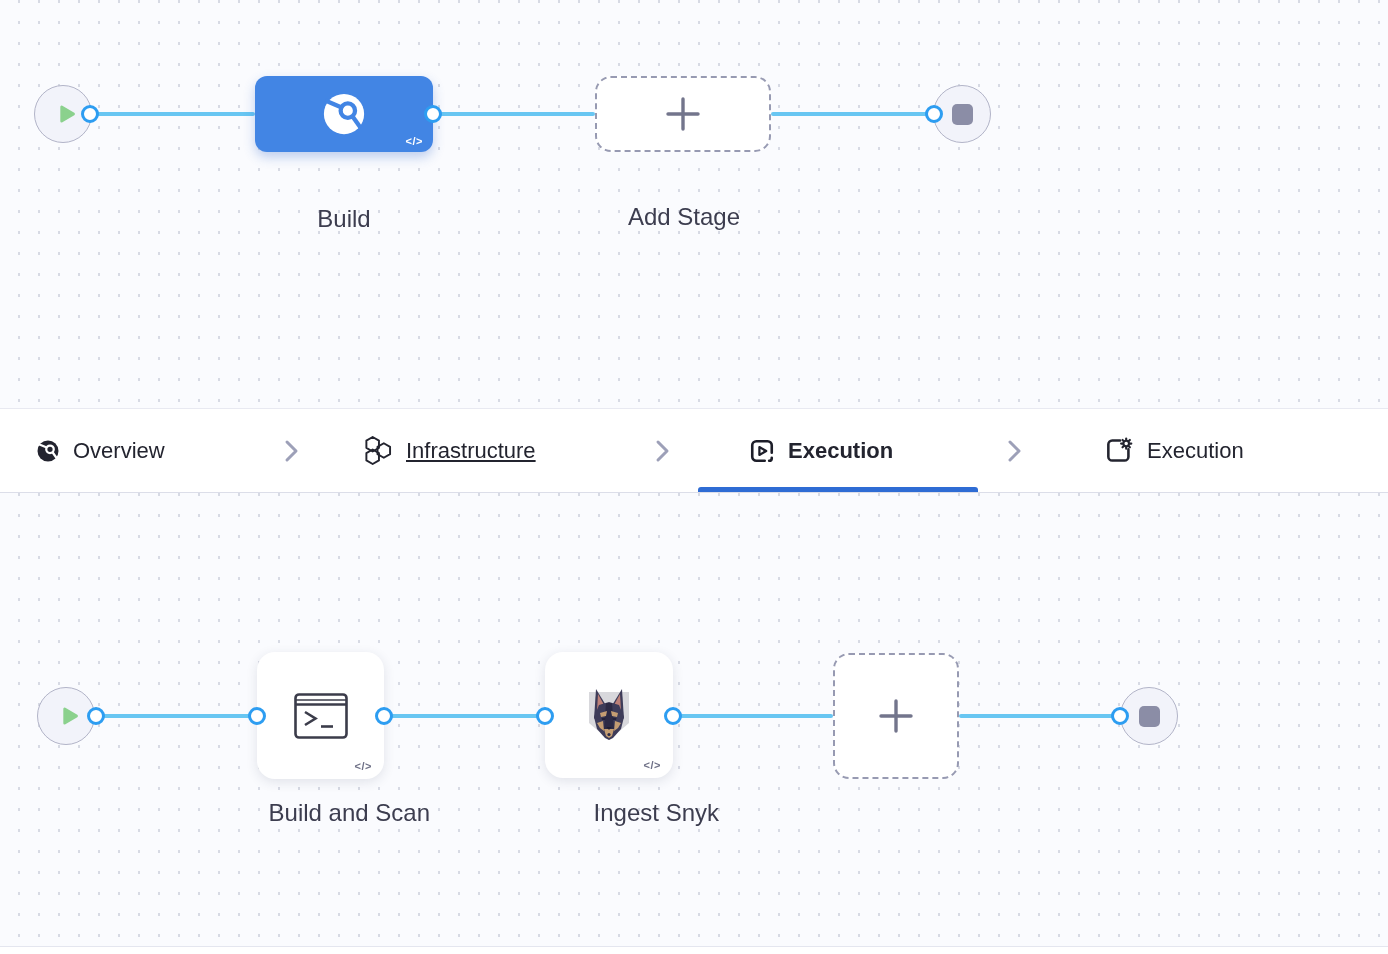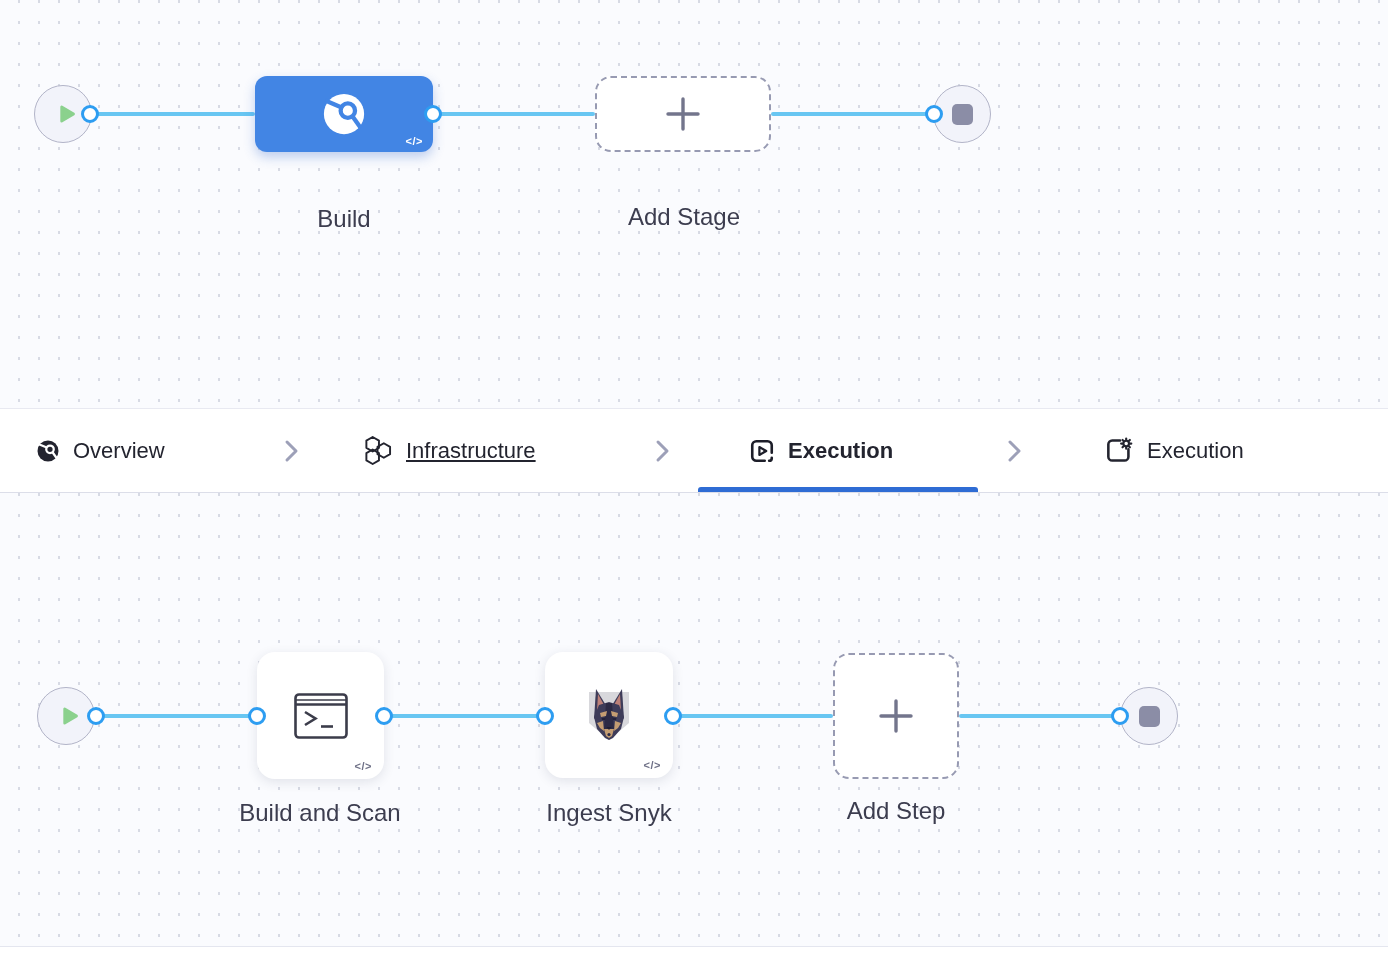--- a/index.html
+++ b/index.html
@@ -228,20 +228,19 @@
     <div class="stop-square"></div>
   </div>
 
   <div class="port" style="left:87px;   top:214px;"></div>
   <div class="port" style="left:248px;  top:214px;"></div>
   <div class="port" style="left:375px;  top:214px;"></div>
   <div class="port" style="left:536px;  top:214px;"></div>
   <div class="port" style="left:664px;  top:214px;"></div>
   <div class="port" style="left:1111px; top:214px;"></div>
 
-  <div class="flow-label" style="left:210px; top:299px;">Build and Scan</div>
-  <div class="flow-label" style="left:499px; top:299px;">
+  <div class="flow-label" style="left:210px; top:299px;text-align:right;">Build and Scan</div>
+  <div class="flow-label" style="left:499px; top:299px;text-align:right;">
     <div>Ingest Snyk</div>
   </div>
-  <div class="flow-label" style="left:786px; top:297px;">Add Step</div>
 </div>
 
 <div class="footer-strip"></div>
 
 </body></html>

